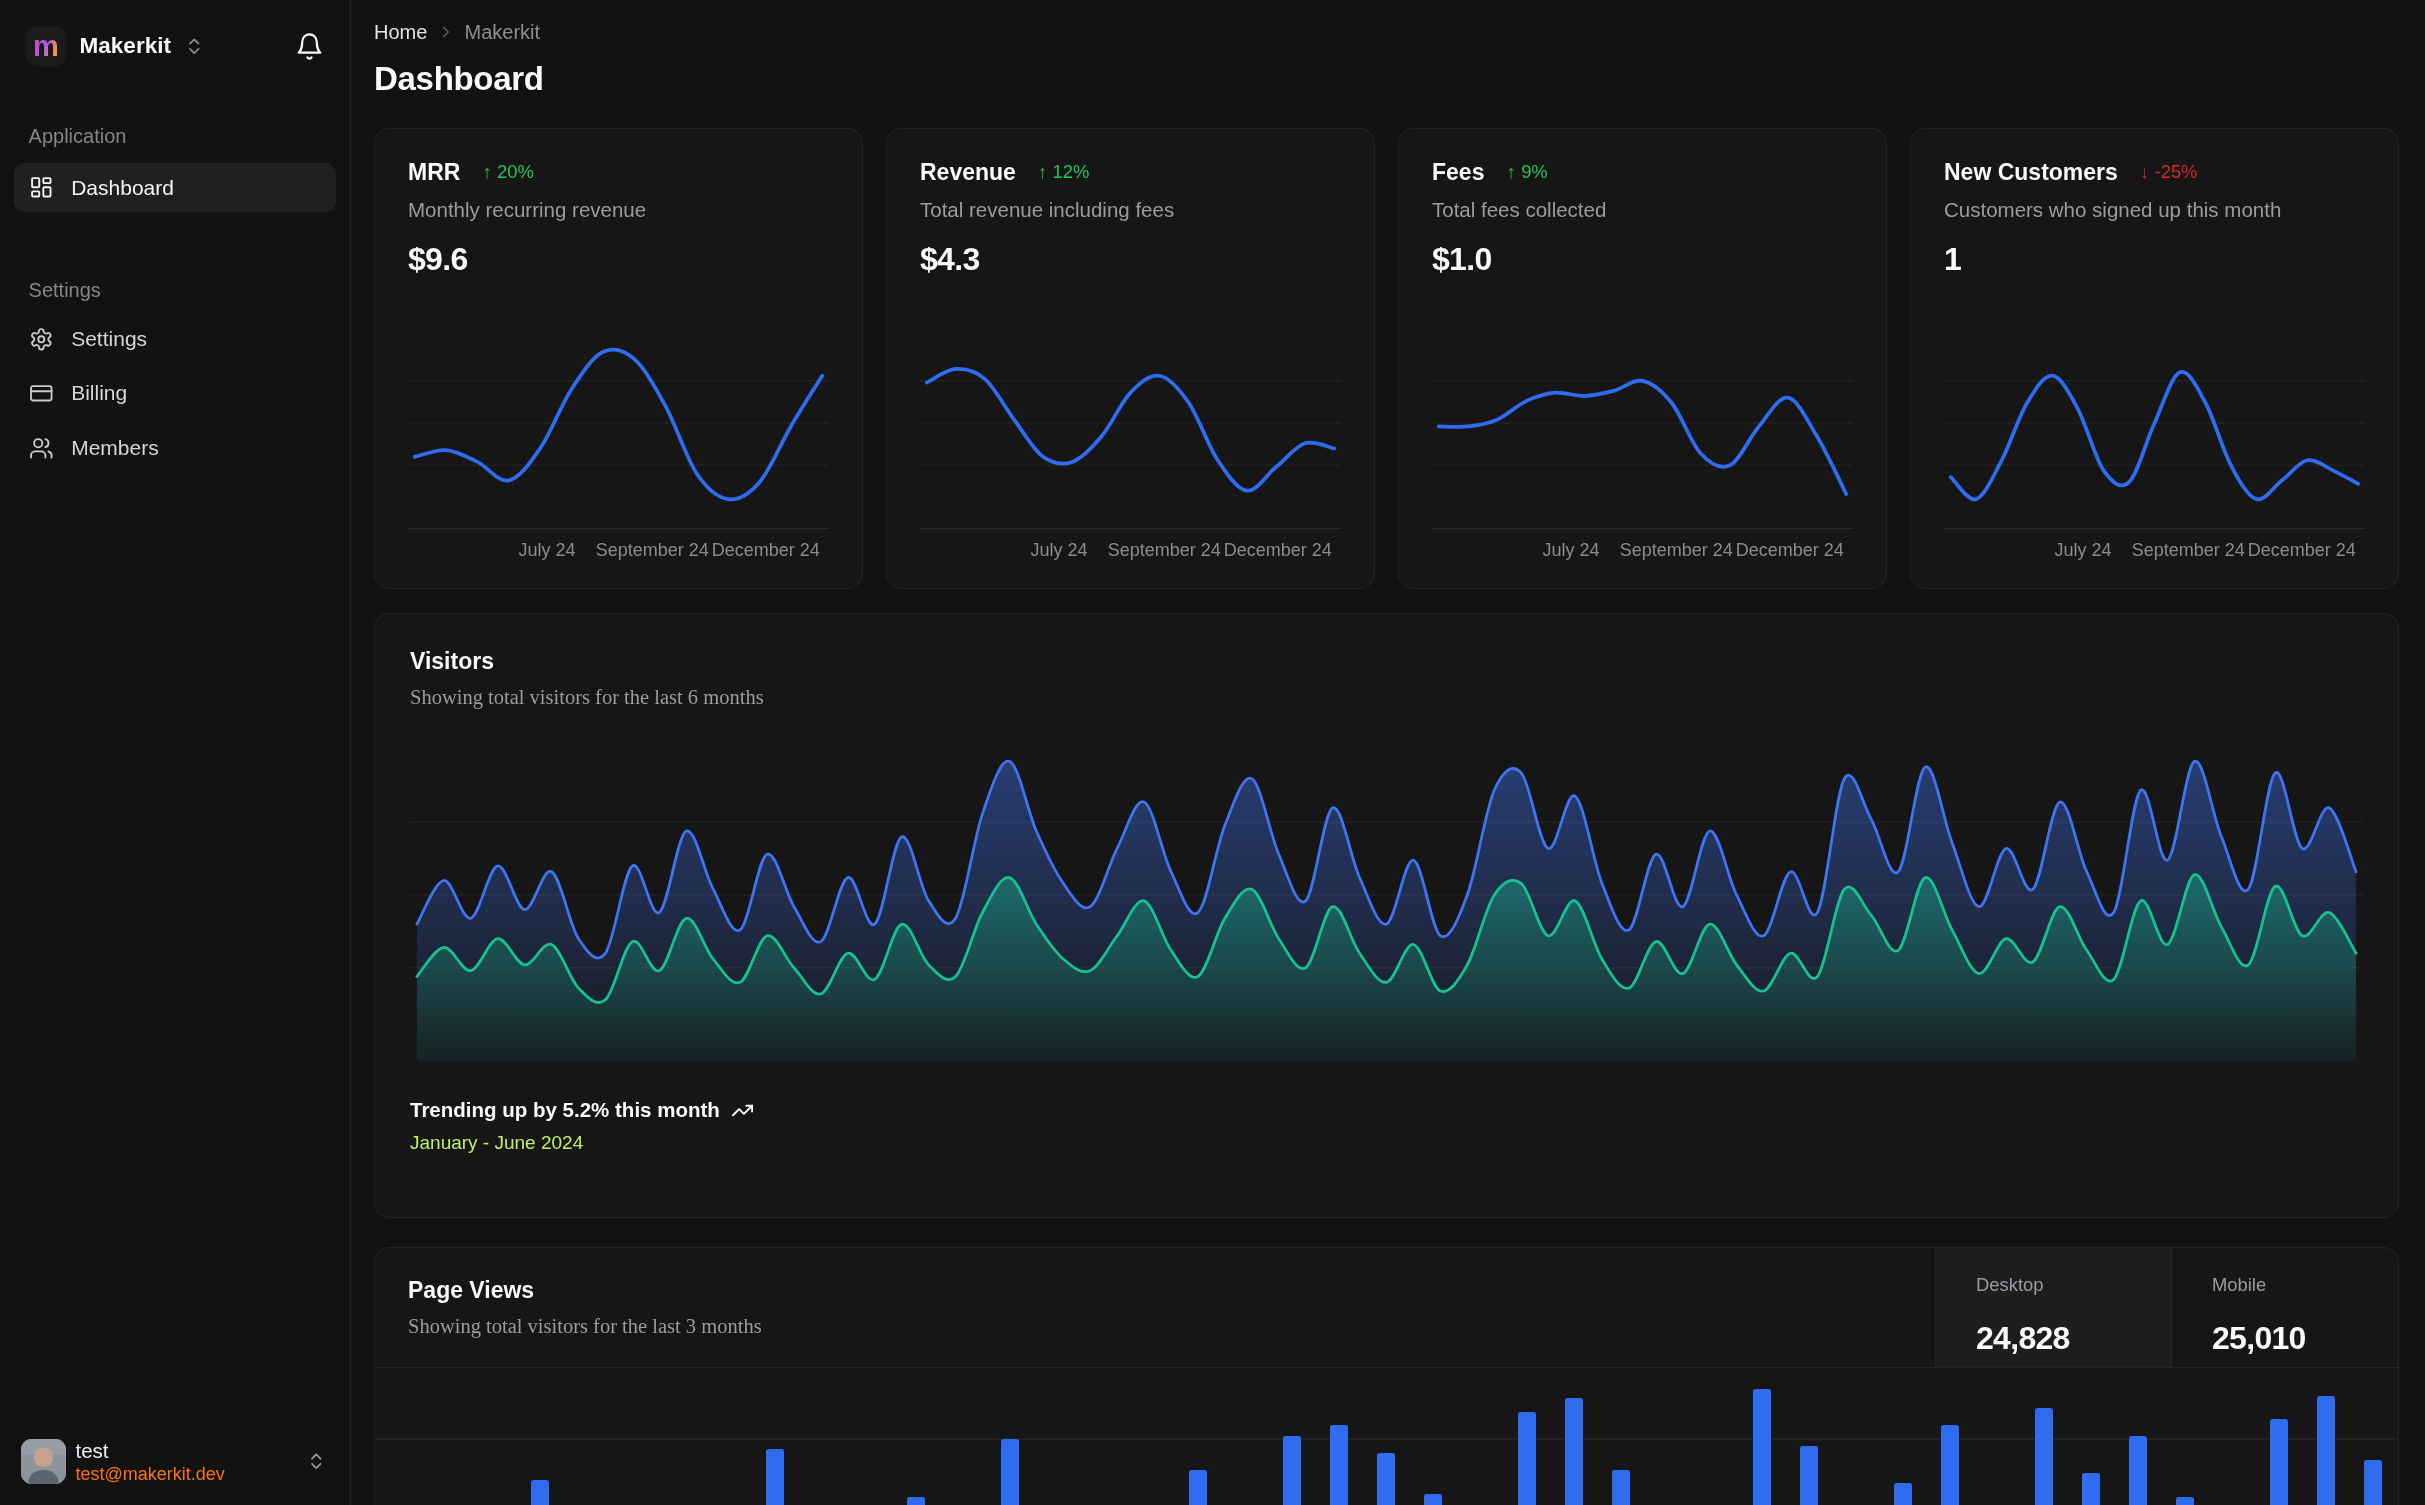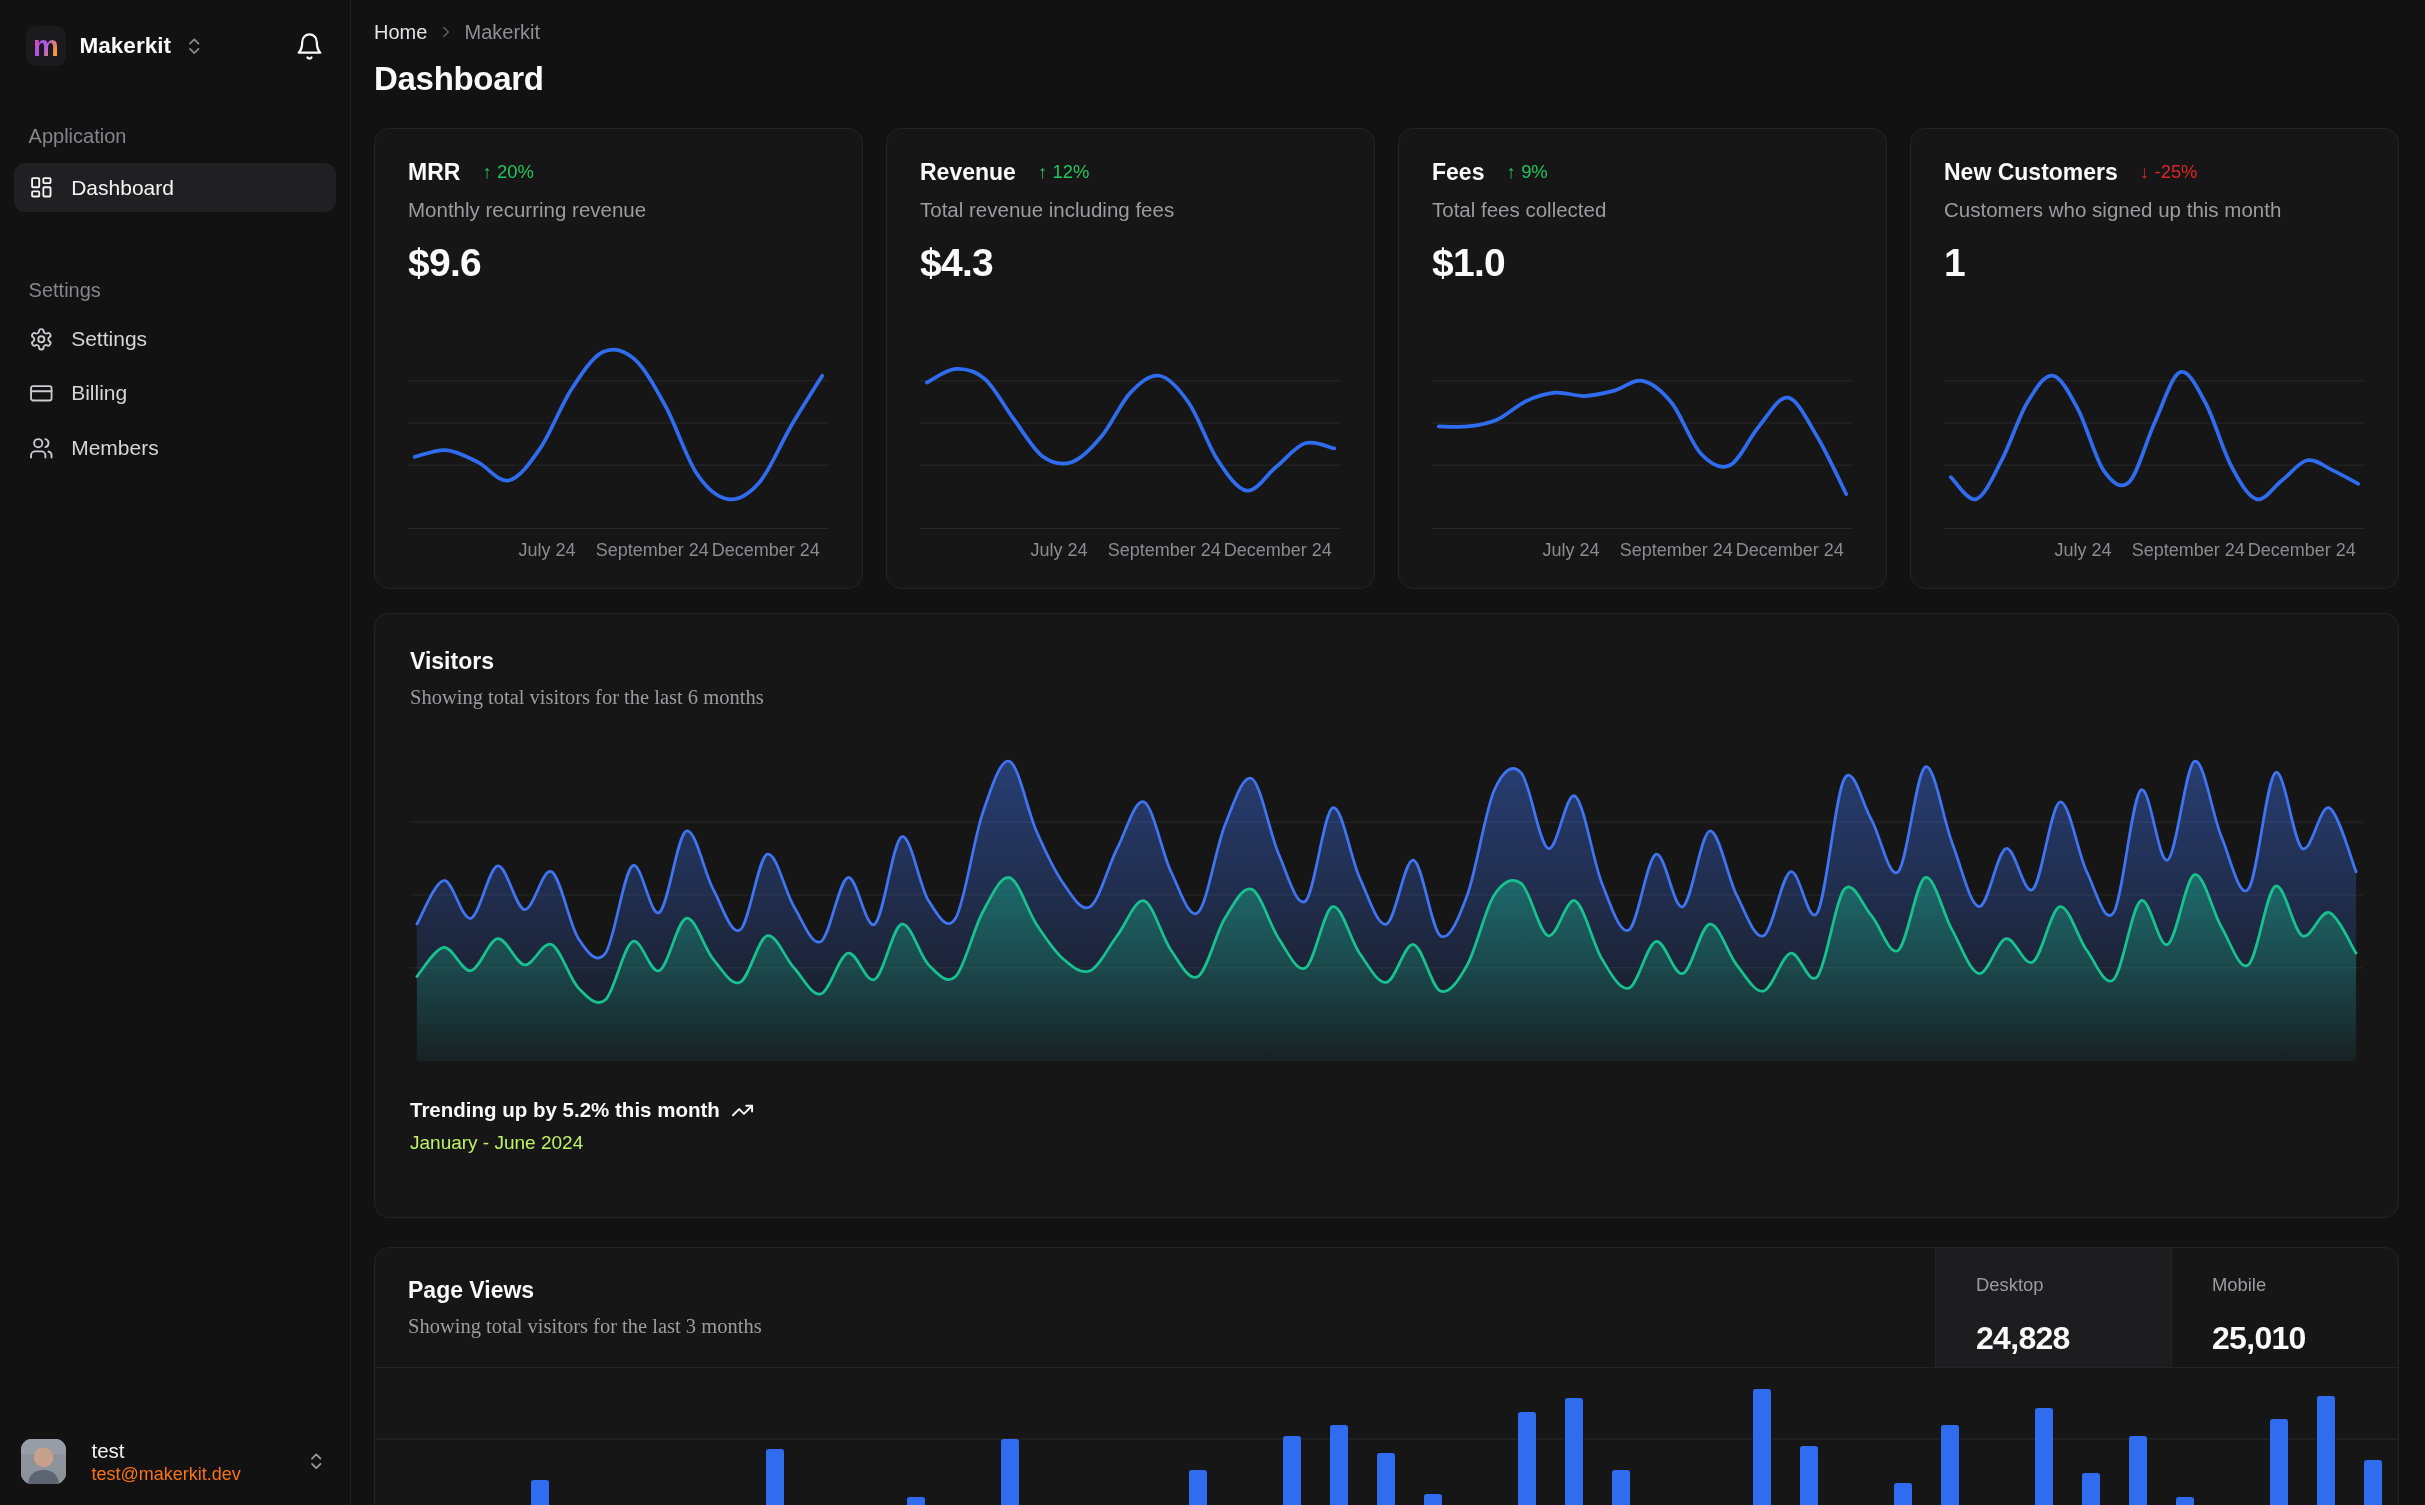--- a/index.html
+++ b/index.html
@@ -21,21 +21,21 @@
   .bell { margin-left:auto; }
   .nav { padding:0 13.6px; }
   .sec-label { font-size:20px; color:#85858a; padding-left:15px; }
   .sec-label.first { margin-top:59px; }
   .sec-label.second { margin-top:67px; }
   .nav-item { display:flex; align-items:center; gap:18px; height:49px; border-radius:11px;
     padding:0 15px; color:#d6d6d6; font-size:21px; cursor:pointer; }
   .nav-item.active { background:#202023; color:#f4f4f5; }
   .nav-item.single { margin-top:15px; }
   .nav-list { margin-top:12.3px; display:flex; flex-direction:column; gap:5.5px; }
-  .user { margin-top:auto; display:flex; align-items:center; gap:26px; padding:16.4px 20.5px 20.5px 20.5px; cursor:pointer; }
+  .user { margin-top:auto; display:flex; align-items:center; gap:10px; padding:16.4px 20.5px 20.5px 20.5px; cursor:pointer; }
   .avatar { width:45px; height:45px; border-radius:11px; overflow:hidden; flex:none; background:#8d939b; }
   .user-name { font-size:20.5px; color:#f2f2f2; font-weight:500; line-height:1.2; }
   .user-email { font-size:18px; color:#f97316; }
   .user .chev { margin-left:auto; margin-right:2.7px; }
 
   
   main { flex:1; padding:20.5px 27px 0 23px; overflow:hidden; }
   .crumbs { display:flex; align-items:center; gap:9.6px; font-size:20px; color:#e4e4e7; }
   .crumb-current { color:#8f8f93; }
   h1 { margin-top:16.4px; font-size:33px; font-weight:700; letter-spacing:-0.3px; }
@@ -43,21 +43,21 @@
   .card { background:#161616; border:1.4px solid #242427; border-radius:15px; }
 
   .stats { display:grid; grid-template-columns:repeat(4,1fr); gap:23px; margin-top:30px; }
   .stat-card { padding:30px 33px 23px 33px; height:461px; display:flex; flex-direction:column; }
   .stat-head { display:flex; align-items:center; gap:22px; }
   .stat-title { font-size:23px; font-weight:600; }
   .badge { font-size:18.4px; display:inline-flex; align-items:center; gap:5.5px; }
   .badge.up { color:#22c55e; }
   .badge.down { color:#dc2626; }
   .stat-sub { margin-top:12.3px; font-size:20.5px; color:#9c9c9f; }
-  .stat-value { margin-top:19px; font-size:39px; font-weight:700; letter-spacing:-0.7px; }
+  .stat-value { margin-top:19px; font-size:32px; font-weight:700; letter-spacing:-0.7px; }
   .spark-wrap { margin-top:auto; }
   .spark { width:100%; height:199px; display:block; }
   .xaxis { border-top:1.4px solid rgba(255,255,255,.08); }
   .xlabels { position:relative; height:24.6px; margin-top:11px; }
   .xl { position:absolute; transform:translateX(-50%); font-size:18px; color:#8c8c90; white-space:nowrap; }
 
   .visitors { margin-top:24.6px; padding:34px 35px 38px 35px; height:605px; display:flex; flex-direction:column; }
   .sec-title { font-size:23px; font-weight:600; }
   .sec-sub { margin-top:11px; font-size:20.5px; color:#9c9c9f;font-family:Liberation Serif, serif; }
   .area-chart { width:100%; height:321px; display:block; margin-top:31px; }

